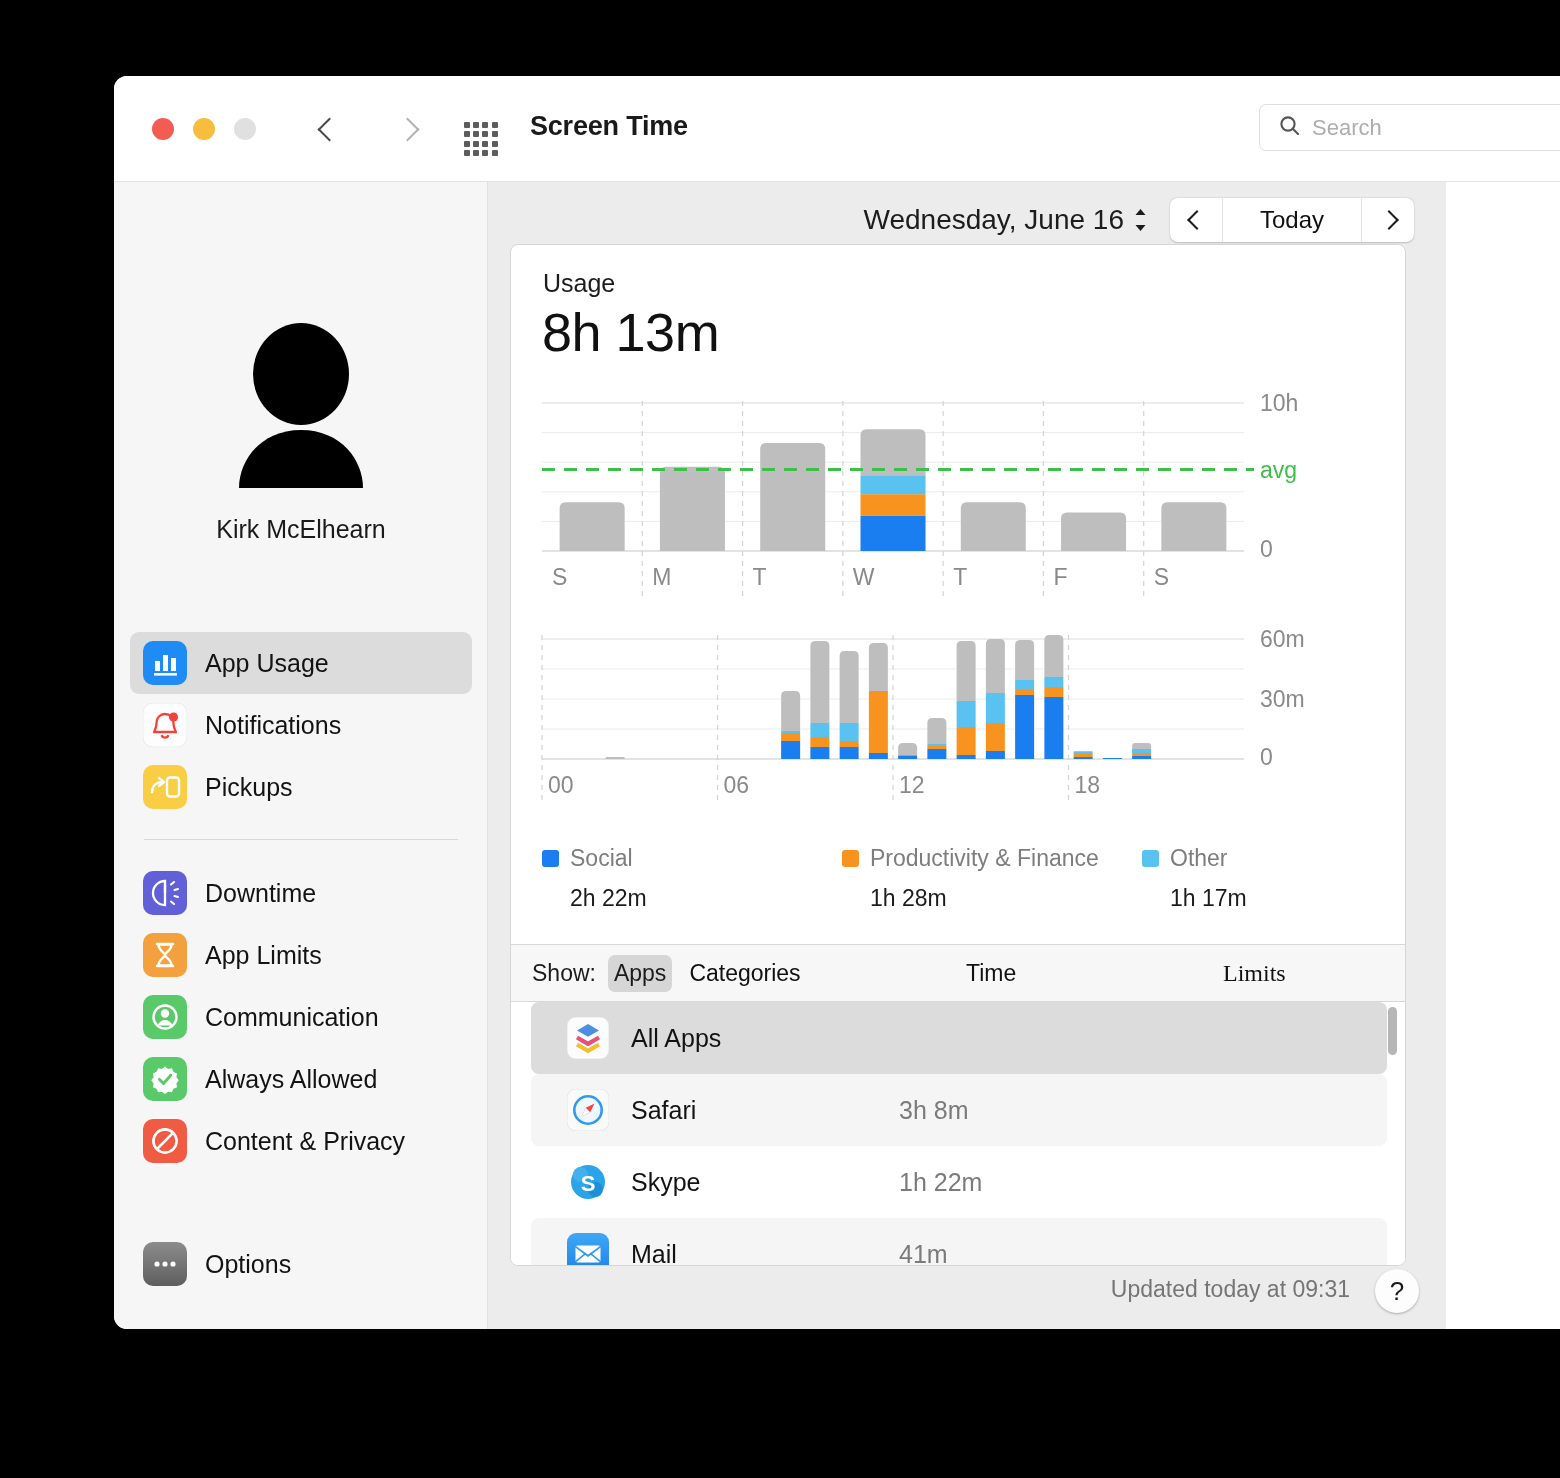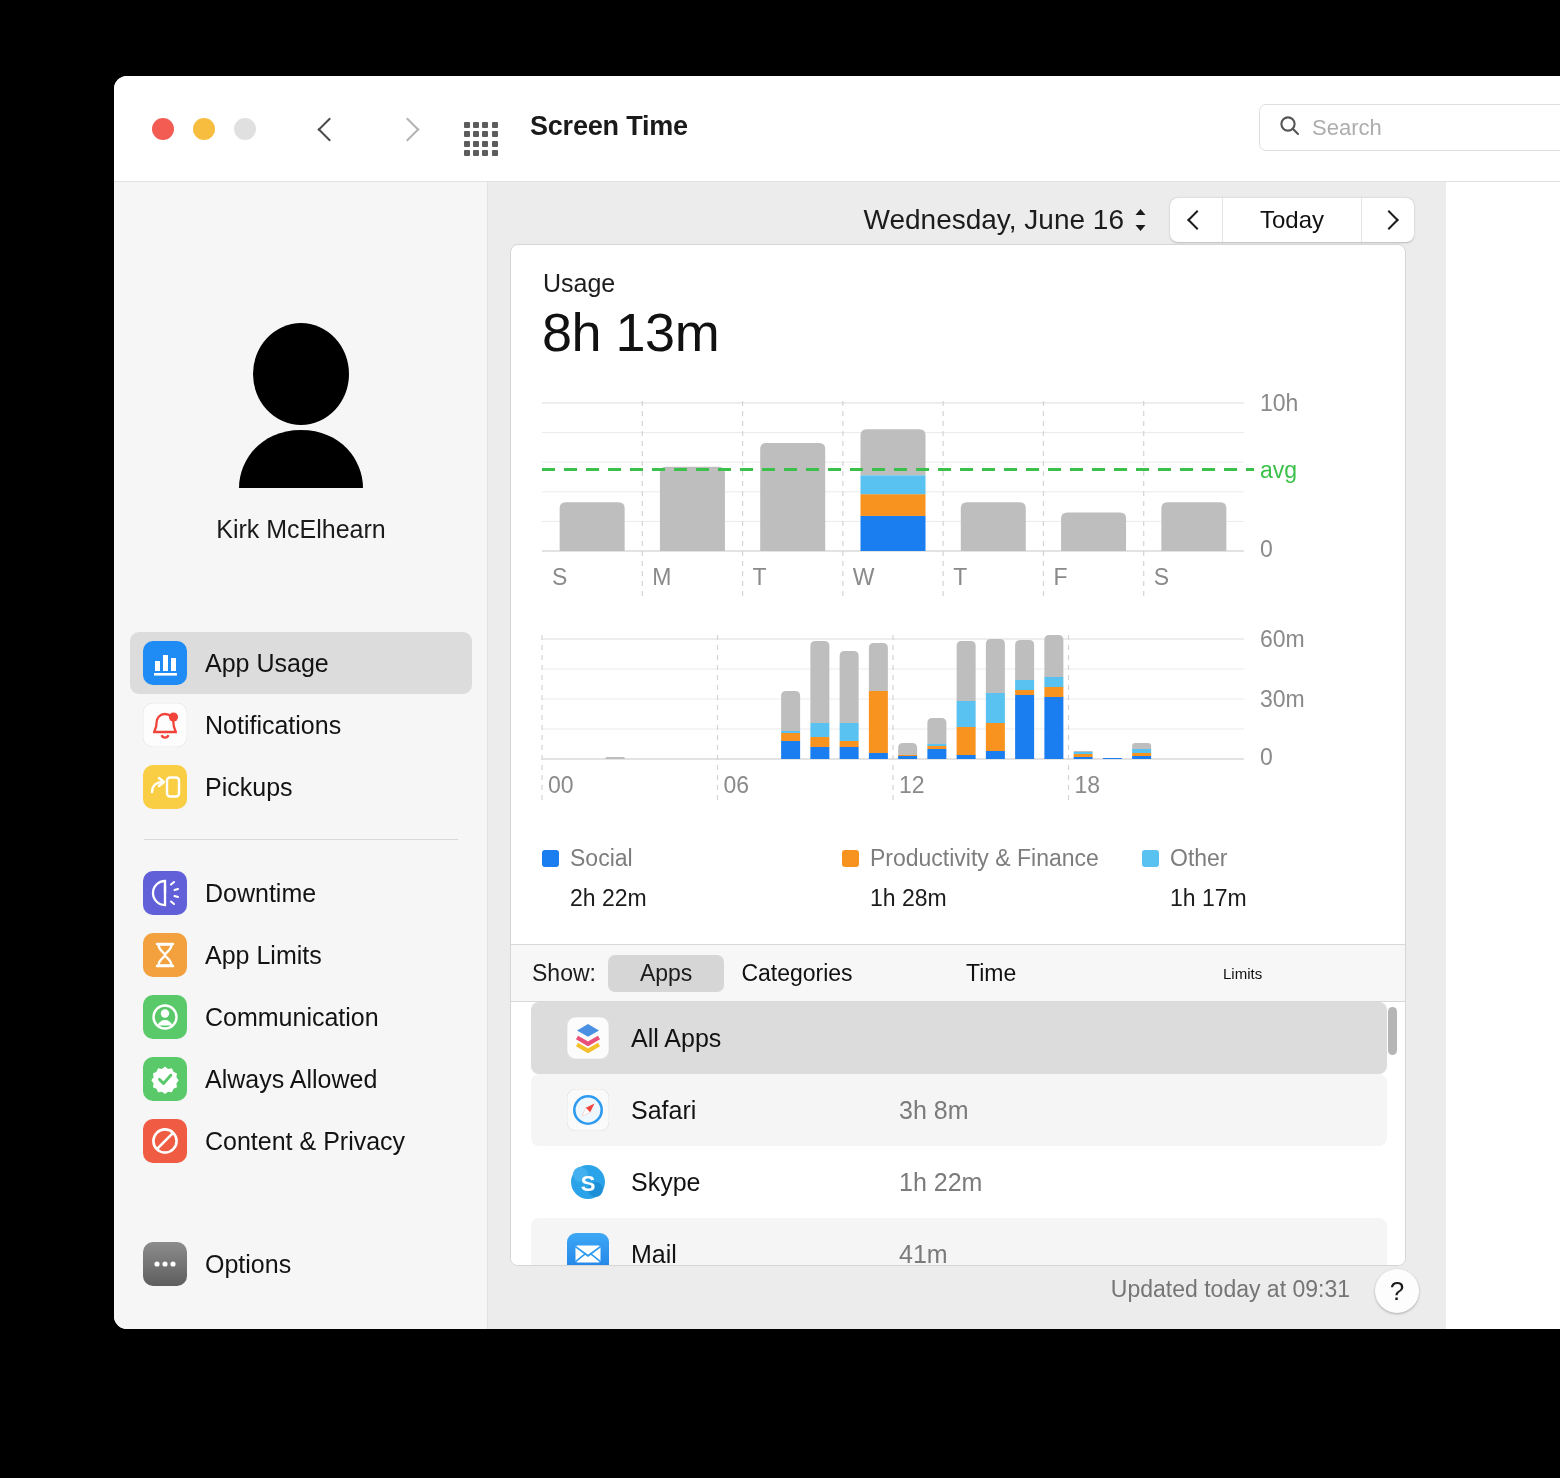--- a/index.html
+++ b/index.html
@@ -146,24 +146,24 @@
   
   .showbar {
     position: absolute; left: 0; top: 699px;
     width: 896px; height: 58px;
     background: #f7f7f7;
     border-top: 1px solid #d8d8d8;
     border-bottom: 1px solid #d8d8d8;
     display: flex; align-items: center;
   }
   .show-label { font-size: 23px; color: #1c1c1c; margin-left: 21px; }
-  .pill { font-size: 23px; color: #1c1c1c; background: #d6d6d6; border-radius: 7px; padding: 5px 32px; margin-left: 12px; }
+  .pill { font-size: 23px; color: #1c1c1c; background: #d6d6d6; border-radius: 7px; padding: 5px 6px; margin-left: 12px; }
   .show-alt { font-size: 23px; color: #111; margin-left: 17px; }
   .col-time { position: absolute; left: 455px; font-size: 23px; color: #111; }
-  .col-limits { position: absolute; left: 712px; font-size: 15px; color: #111; }
+  .col-limits { position: absolute; left: 712px; font-size: 24px; color: #111; font-family: Liberation Serif, serif; }
   
   .applist { position: absolute; left: 0; top: 757px; width: 896px; height: 265px; overflow: hidden; background: #fff; }
   .approw {
     position: relative;
     height: 72px; margin: 0 20px;
     display: flex; align-items: center;
     border-radius: 8px;
     padding-left: 36px;
   }
   .approw.alt { background: #f5f5f5; }

